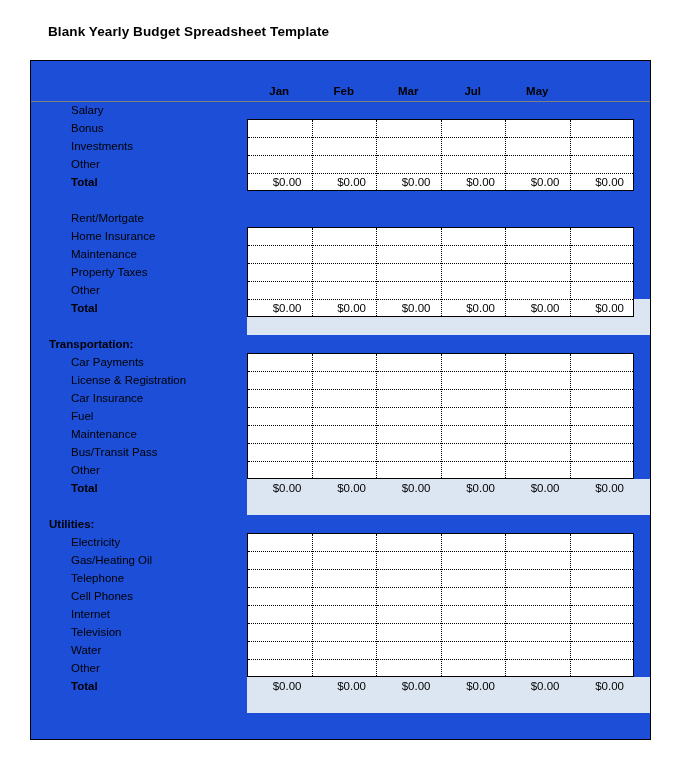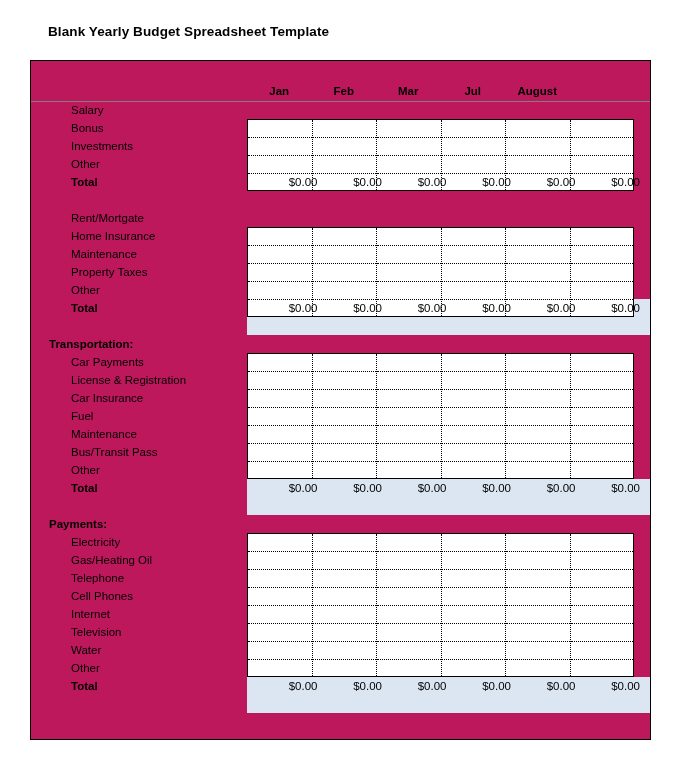--- a/index.html
+++ b/index.html
@@ -31,21 +31,21 @@
   
   #page {
     position: absolute;
     left: 30px;
     top: 60px;
     width: 621px;
     height: 680px;
     border: 1px solid #000000;
     box-sizing: border-box;
     overflow: hidden;
-    background: #be185d;
+    background: #1d4ed8;
   }
 
   
   #month-header {
     position: relative;
     height: 40px;
   }
   #month-header .months {
     position: absolute;
     left: 216px;
@@ -111,21 +111,21 @@
     background: #dce6f2;
     z-index: 0;
   }
   .total-row .label,
   .total-row .totals {
     position: relative;
     z-index: 2;
   }
   .total-row .totals {
     position: absolute;
-    left: 232px;
+    left: 216px;
     top: 0;
     height: 18px;
     display: flex;
   }
   .total-row .totals .tcell {
     width: 64.5px;
     text-align: right;
     padding-right: 10px;
     box-sizing: border-box;
     font-size: 11.5px;
@@ -168,21 +168,21 @@
 <div id="doc-title">Blank Yearly Budget Spreadsheet Template</div>
 
 <div id="page">
 
   <div id="month-header">
     <div class="months" id="months-container">
         <div class="mcell">Jan</div>
         <div class="mcell">Feb</div>
         <div class="mcell">Mar</div>
         <div class="mcell">Jul</div>
-        <div class="mcell">August</div>
+        <div class="mcell">May</div>
       </div>
   </div>
   <div id="header-rule"></div>
 
   <div id="sections-container">
       <div class="section">
         <div class="item-row">Salary</div>
         <div class="item-row">Bonus</div>
         <div class="item-row">Investments</div>
         <div class="item-row">Other</div>
@@ -363,21 +363,21 @@
             <div class="tcell">$0.00</div>
             <div class="tcell">$0.00</div>
             <div class="tcell">$0.00</div>
             <div class="tcell">$0.00</div>
             <div class="tcell">$0.00</div>
             <div class="tcell">$0.00</div>
           </div></div>
         <div class="spacer-row"></div>
       </div>
       <div class="section">
-        <div class="section-title">Payments:</div>
+        <div class="section-title">Utilities:</div>
         <div class="item-row">Electricity</div>
         <div class="item-row">Gas/Heating Oil</div>
         <div class="item-row">Telephone</div>
         <div class="item-row">Cell Phones</div>
         <div class="item-row">Internet</div>
         <div class="item-row">Television</div>
         <div class="item-row">Water</div>
         <div class="item-row">Other</div>
         <div class="grid" style="top: 18px; height: 144px; width: 387px;">
           <div class="gcol">

